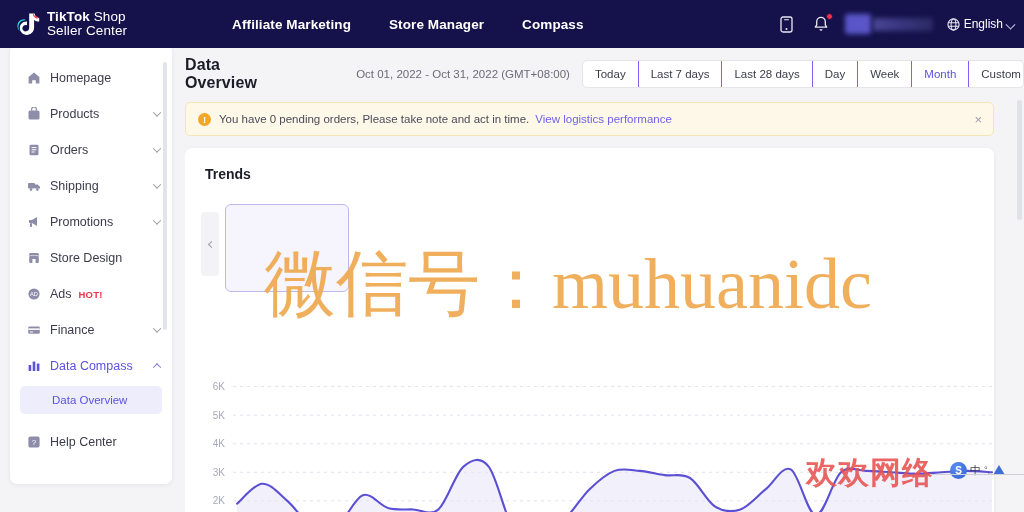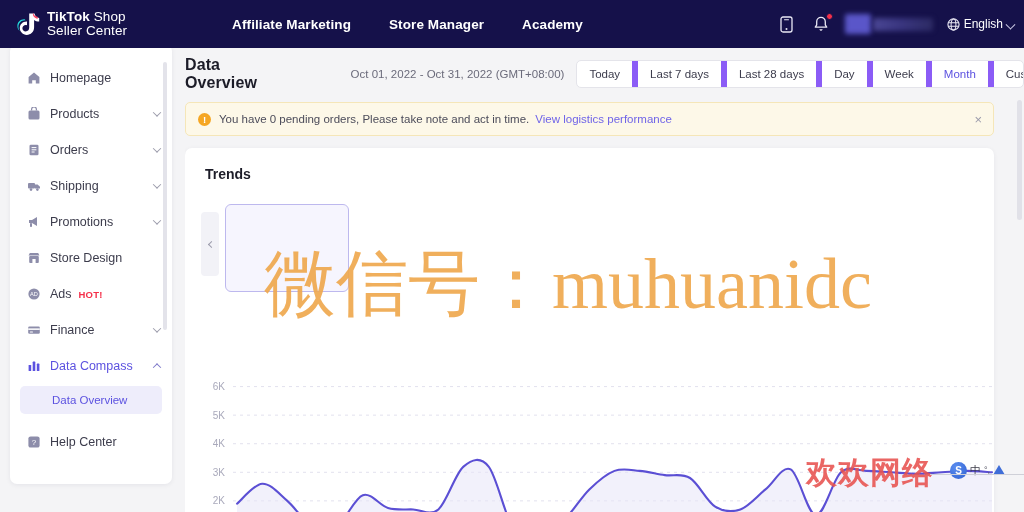--- a/index.html
+++ b/index.html
@@ -140,21 +140,21 @@
     white-space: nowrap;
   }
   .seg {
     margin-left: 12px; display: flex;
     border: 1px solid #e4e4ea; border-radius: 5px; overflow: hidden;
     background: #ffffff; height: 28px;
   }
   .seg-btn {
     padding: 0 12px; height: 26px; display: flex; align-items: center;
     font-size: 11.5px; color: #3c3c4c; cursor: pointer;
-    border-right: 6px solid #8b5cf6; white-space: nowrap;
+    border-right: 1px solid #8b5cf6; white-space: nowrap;
   }
   .seg-btn:last-child { border-right: none; }
   .seg-btn.active { color: #5c52e0; }
 
   .banner {
     margin: 12px 30px 0 0; height: 34px;
     background: #fdf8e8; border: 1px solid #f5e6b8;
     border-radius: 5px; display: flex; align-items: center;
     padding: 0 12px; position: relative;
   }
@@ -264,21 +264,21 @@
       <div class="brand-l1">
         <b>TikTok</b><span> Shop</span>
       </div>
       <div class="brand-l2">Seller Center</div>
     </span>
   </div>
 
   <div class="nav-links">
     <div class="nav-link">Affiliate Marketing</div>
     <div class="nav-link">Store Manager</div>
-    <div class="nav-link">Academy</div>
+    <div class="nav-link">Compass</div>
   </div>
 
   <div class="nav-right">
     <div class="ico-btn">
       <svg width="13" height="17" viewBox="0 0 13 17">
         <rect x="1" y="1" width="11" height="15" rx="2" fill="none" stroke="#e9e8f4" stroke-width="1.3"></rect>
         <circle cx="6.5" cy="13" r="1" fill="#e9e8f4"></circle>
         <rect x="4" y="3.2" width="5" height="1.1" rx=".5" fill="#e9e8f4"></rect>
       </svg>
     </div>

